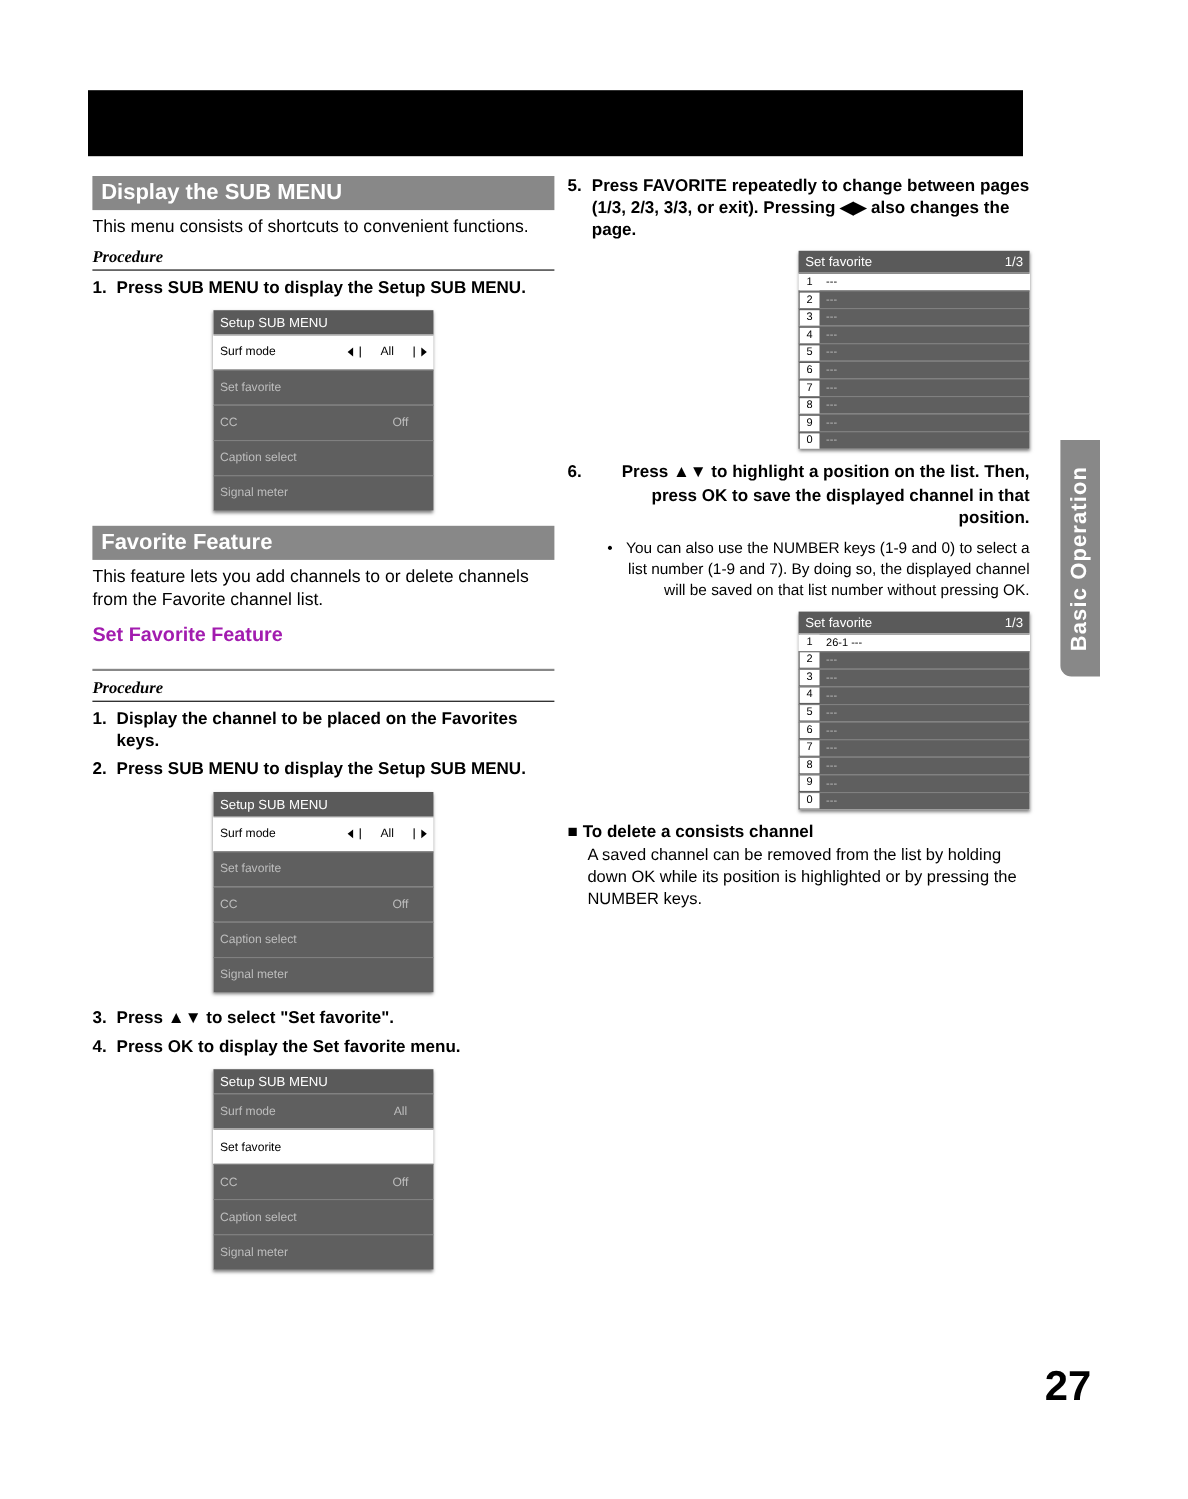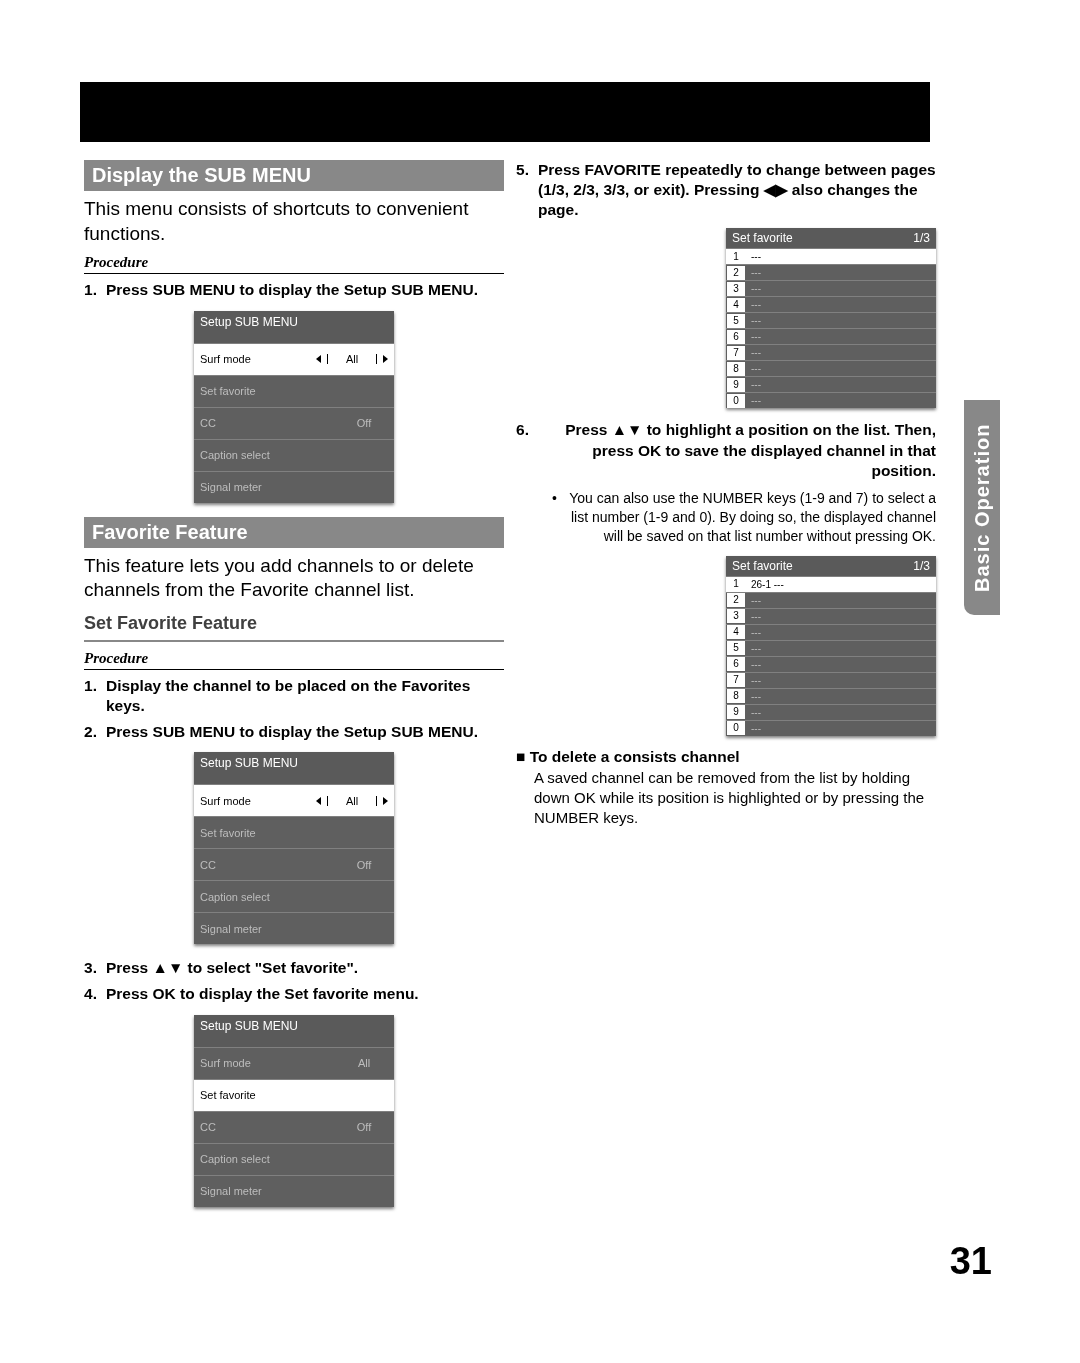--- a/index.html
+++ b/index.html
@@ -28,21 +28,21 @@
   .cols { display: flex; gap: 12px; }
   .col { width: 420px; }
   .section-title {
     background: #888;
     color: #fff;
     font-weight: bold;
     font-size: 20px;
     padding: 4px 8px;
     margin-bottom: 6px;
   }
-  .intro { font-size: 19px; line-height: 1.3; margin-bottom: 8px; }
+  .intro { font-size: 16px; line-height: 1.3; margin-bottom: 8px; }
   .procedure {
     font-family: "Times New Roman", serif;
     font-style: italic;
     font-weight: bold;
     font-size: 15px;
     border-bottom: 1px solid #000;
     margin-bottom: 6px;
     padding-bottom: 2px;
   }
   ol.steps { list-style: none; counter-reset: step; padding: 0; }
@@ -54,25 +54,25 @@
     margin-bottom: 6px;
     padding-left: 22px;
     position: relative;
   }
   ol.steps > li::before {
     content: counter(step) ".";
     position: absolute;
     left: 0;
   }
   .sub-title {
-    color: #404040;
+    color: #a21caf;
     font-weight: bold;
     font-size: 18px;
     border-bottom: 2px solid #888;
-    padding-bottom: 6px;
+    padding-bottom: 20px;
     margin-bottom: 8px;
     margin-top: 10px;
   }
   .note-bullet {
     font-size: 14px;
     line-height: 1.35;
     margin: 8px 0 10px 18px;
     position: relative;
     padding-left: 10px;
     font-weight: normal;
@@ -98,21 +98,21 @@
   
   .menu {
     width: 200px;
     margin: 10px auto 14px auto;
     font-size: 11px;
     color: #fff;
     box-shadow: 0 2px 3px rgba(0,0,0,.5);
   }
   .menu-title {
     background: #5a5a5a;
-    padding: 4px 6px 14px 6px;
+    padding: 4px 6px 4px 6px;
     font-size: 12px;
   }
   .menu-row {
     display: flex;
     align-items: center;
     height: 32px;
     background: #5f5f5f;
     border-top: 1px solid #808080;
     padding: 0 6px;
   }
@@ -352,21 +352,21 @@
           </div>
           <div class="fav-row">
             <span class="num">0</span>
             <span class="ch">---</span>
           </div>
         </div>
 
       <ol class="steps" style="counter-reset: step 5; text-align: right;">
         <li>
           <span>Press ▲▼ to highlight a position on the list. Then, press OK to save the displayed channel in that position.</span>
-          <div class="note-bullet">You can also use the NUMBER keys (1-9 and 7) to select a list number (1-9 and 0). By doing so, the displayed channel will be saved on that list number without pressing OK.</div>
+          <div class="note-bullet">You can also use the NUMBER keys (1-9 and 0) to select a list number (1-9 and 7). By doing so, the displayed channel will be saved on that list number without pressing OK.</div>
         </li>
       </ol>
       <div class="fav" id="fav2">
           <div class="fav-title">
             <span>Set favorite</span>
             <span>1/3</span>
           </div>
           <div class="fav-row active">
             <span class="num">1</span>
             <span class="ch">26-1    ---</span>
@@ -409,13 +409,13 @@
           </div>
         </div>
 
       <div class="sq-head">To delete a consists channel</div>
       <div class="sq-body">A saved channel can be removed from the list by holding down OK while its position is highlighted or by pressing the NUMBER keys.</div>
     </div>
   </div>
 </div>
 
 <div class="side-tab">Basic Operation</div>
-<div class="page-num">31</div>
+<div class="page-num">27</div>
 
 </body></html>

